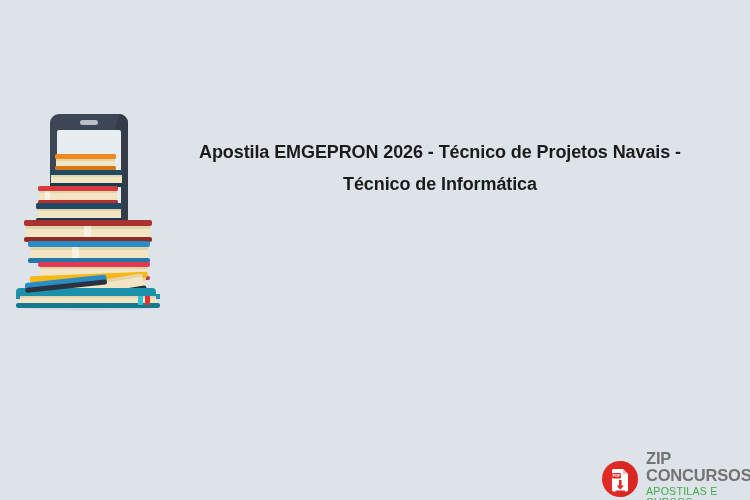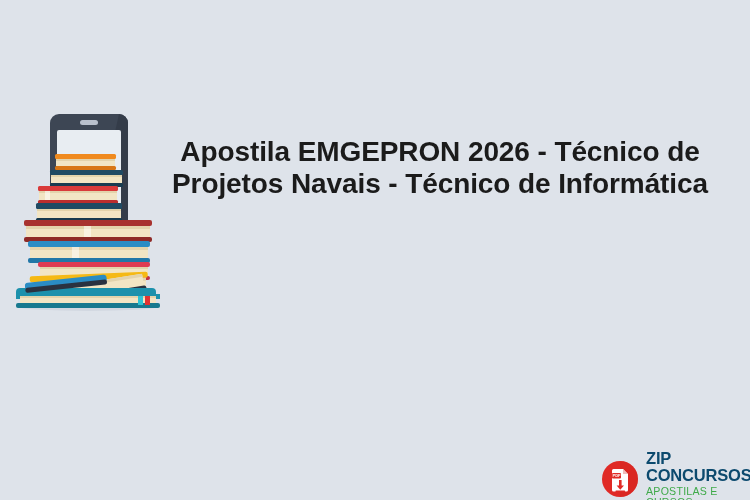--- a/index.html
+++ b/index.html
@@ -36,42 +36,42 @@
     position: absolute;
     left: 168px;
     top: 136px;
     width: 544px;
     text-align: center;
   }
   #product-title {
     margin: 0;
     font-family: "Liberation Sans", sans-serif;
     font-weight: bold;
-    font-size: 28px;
+    font-size: 18px;
     line-height: 32px;
     color: #1b1b1b;
     letter-spacing: -0.1px;
   }
 
   
   #brand-logo {
     position: absolute;
     left: 601px;
     top: 450px;
     display: flex;
     align-items: center;
     gap: 7px;
   }
   #brand-mark { width: 38px; height: 38px; display: block; flex: 0 0 auto; }
   #brand-text { display: flex; flex-direction: column; line-height: 1; }
   #brand-name {
     font-family: "Liberation Sans", sans-serif;
     font-weight: bold;
     font-size: 16.5px;
-    color: #0c4a6e;
+    color: #737373;
     letter-spacing: -0.2px;
   }
   #brand-tagline {
     font-family: "Liberation Sans", sans-serif;
     font-weight: normal;
     font-size: 10.6px;
     color: #3faa49;
     letter-spacing: 0.25px;
     margin-top: 3px;
   }

